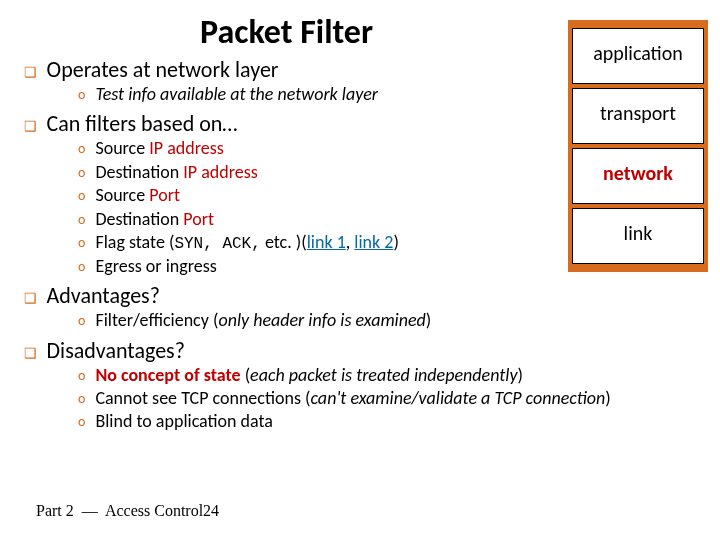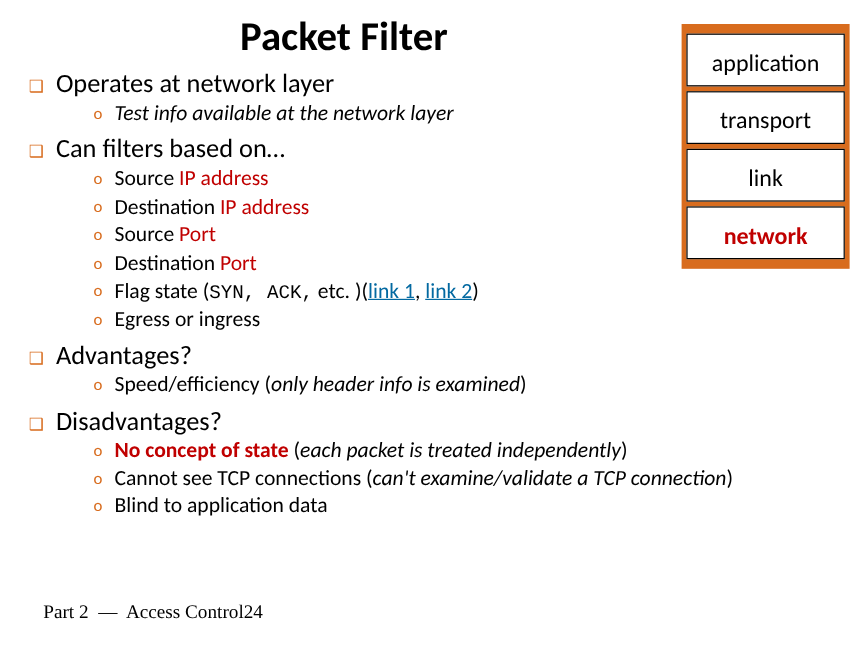--- a/index.html
+++ b/index.html
@@ -63,21 +63,21 @@
     top: 20px;
     width: 140px;
     background: #d86c1e;
     padding: 4px;
   }
   .layer {
     background: #fff;
     border: 1px solid #000;
     text-align: center;
     font-size: 20px;
-    height: 44px;
+    height: 56px;
     line-height: 48px;
     margin: 4px 0;
   }
   .layer.network {
     color: #c00000;
     font-weight: bold;
   }
   .footer {
     position: absolute;
     bottom: 20px;
@@ -139,21 +139,21 @@
     </div>
   </div>
 
   <div class="top-item">
     <span class="q-bullet">❑</span>
     <span>Advantages?</span>
   </div>
   <div class="sub-list">
     <div class="sub-item">
       <span class="o-bullet">o</span>
-      <span><span>Speed/efficiency (</span><span class="italic">only header info is examined</span><span>)</span></span>
+      <span><span>Filter/efficiency (</span><span class="italic">only header info is examined</span><span>)</span></span>
     </div>
   </div>
 
 </div>
 
 <div class="content">
   <div class="top-item">
     <span class="q-bullet">❑</span>
     <span>Disadvantages?</span>
   </div>
@@ -169,20 +169,20 @@
     <div class="sub-item">
       <span class="o-bullet">o</span>
       <span>Blind to application data</span>
     </div>
   </div>
 </div>
 
 <div class="stack">
   <div class="layer">application</div>
   <div class="layer">transport</div>
+  <div class="layer network">network</div>
   <div class="layer">link</div>
-  <div class="layer network">network</div>
 </div>
 
 <div class="footer">
   <span><span>Part 2 </span><span class="mdash">—</span><span> Access Control</span></span>
   <span>24</span>
 </div>
 
 </body></html>

